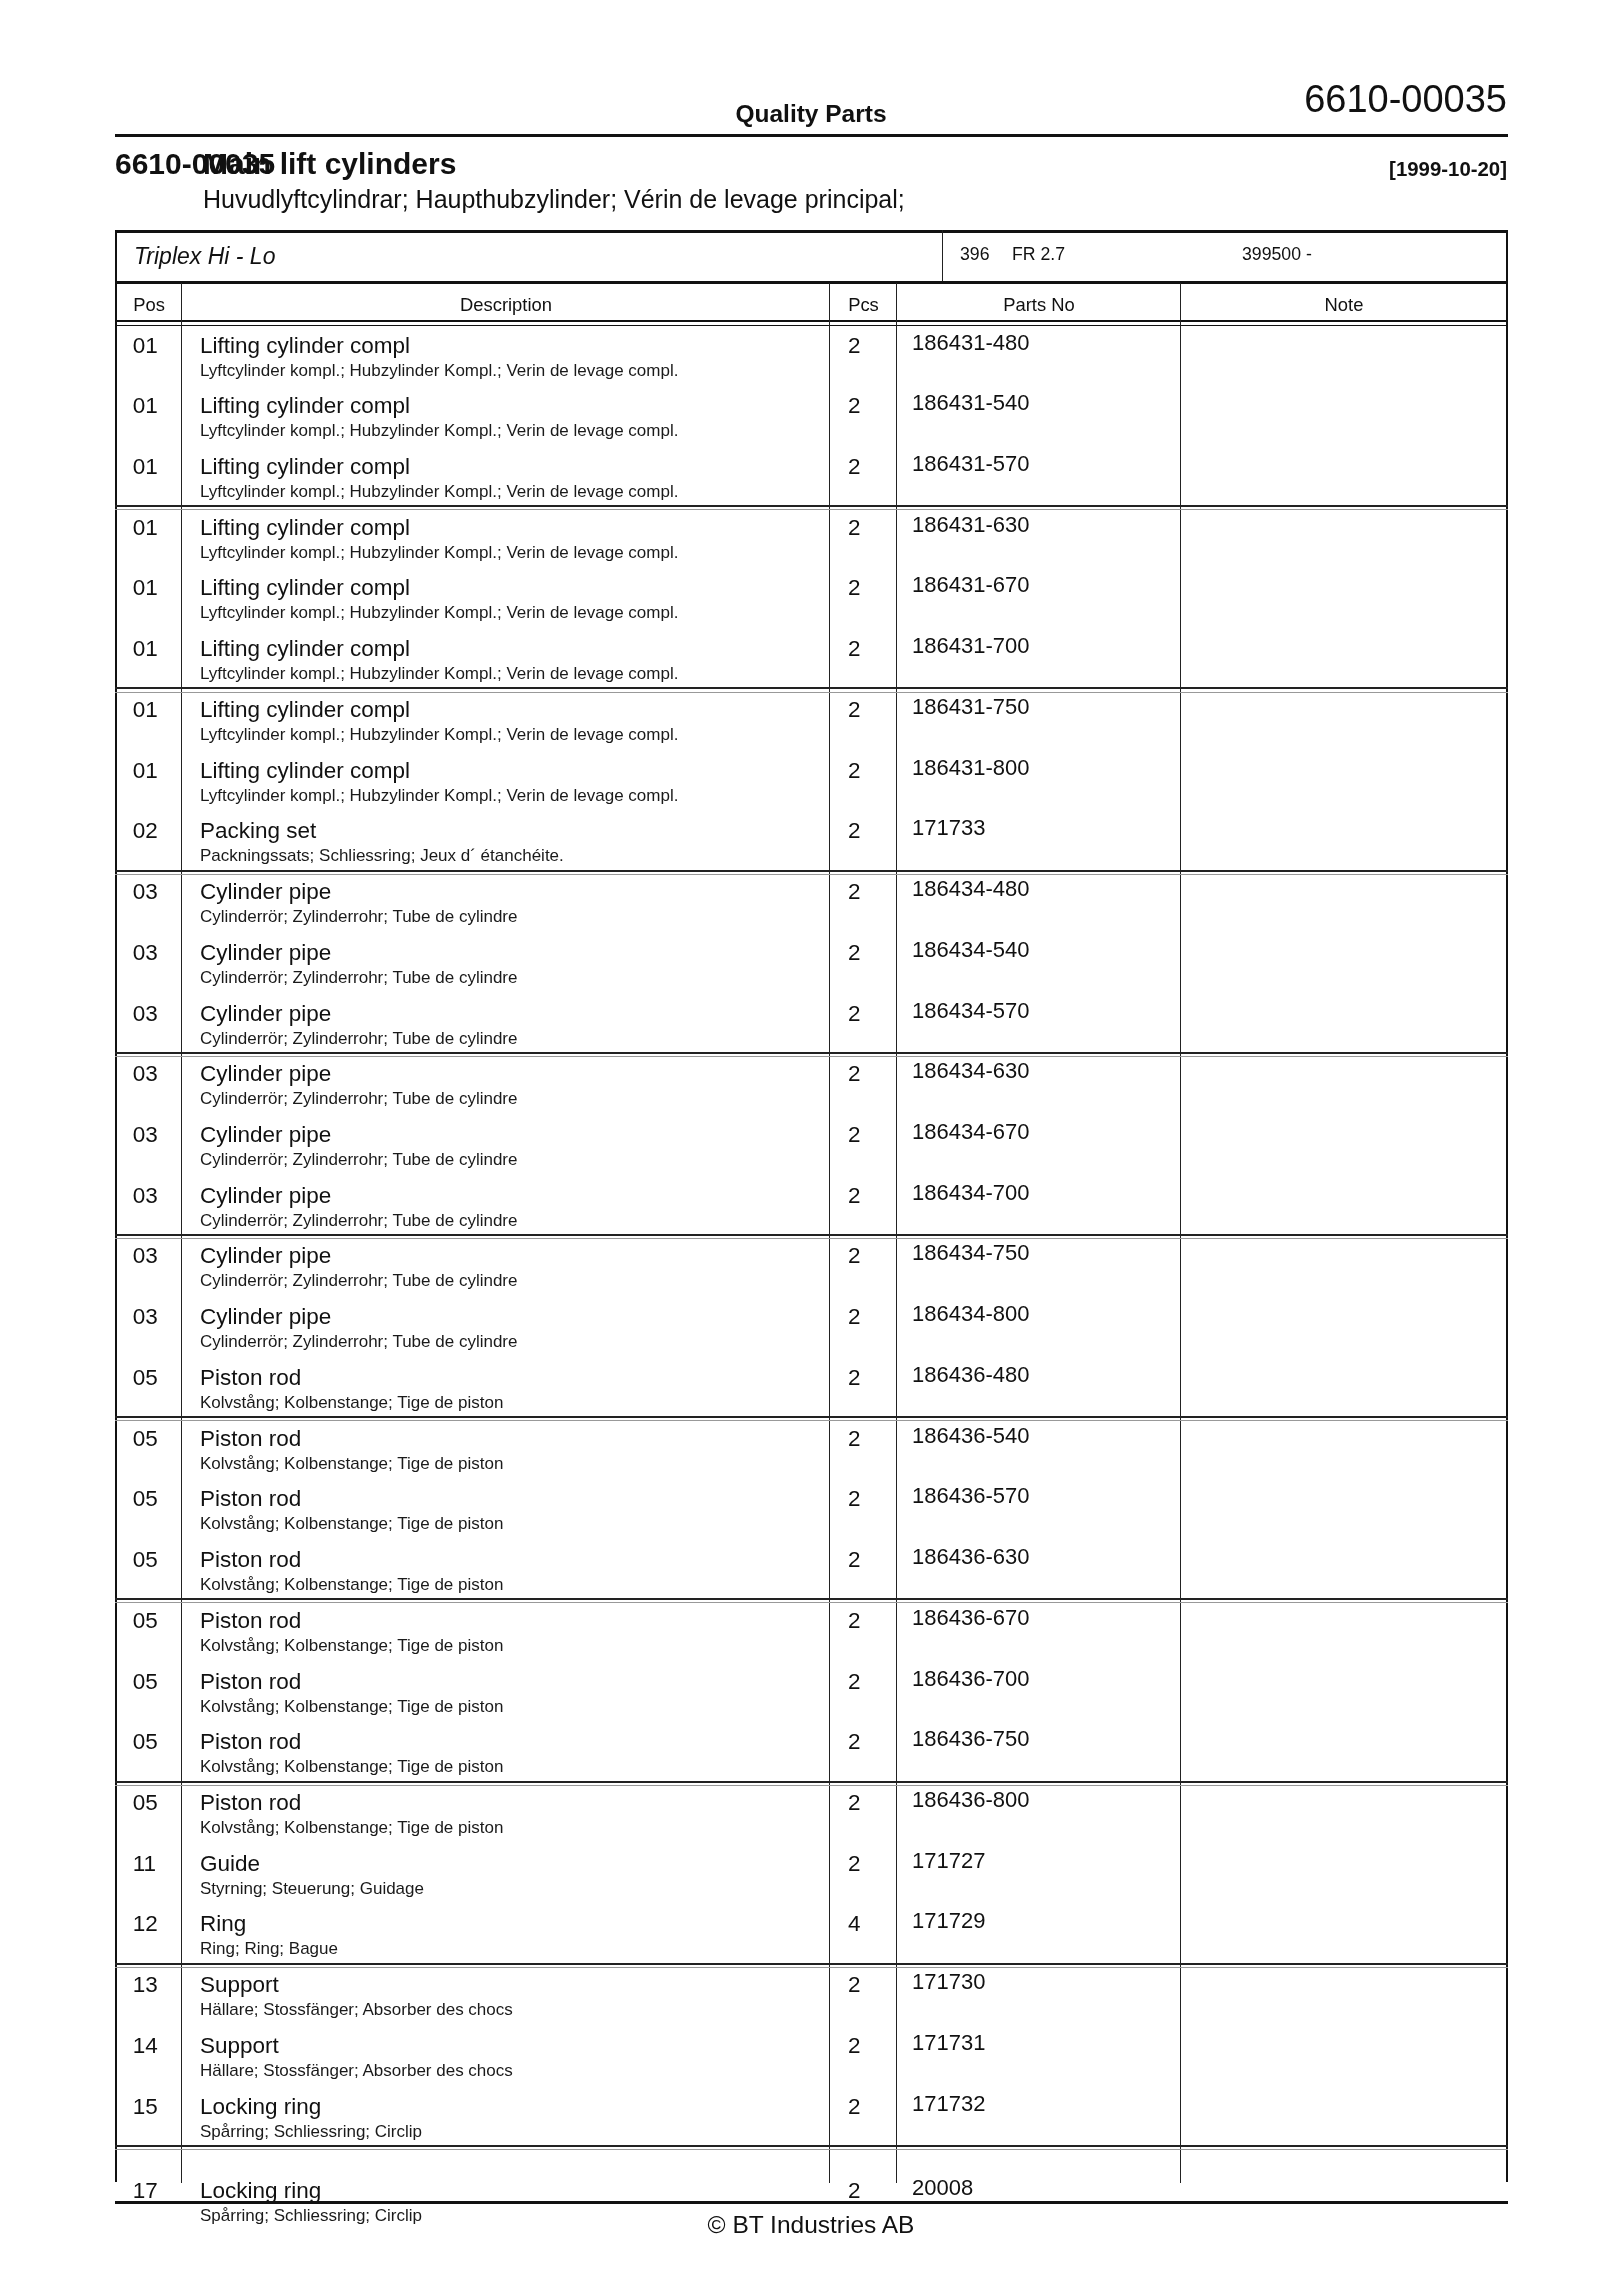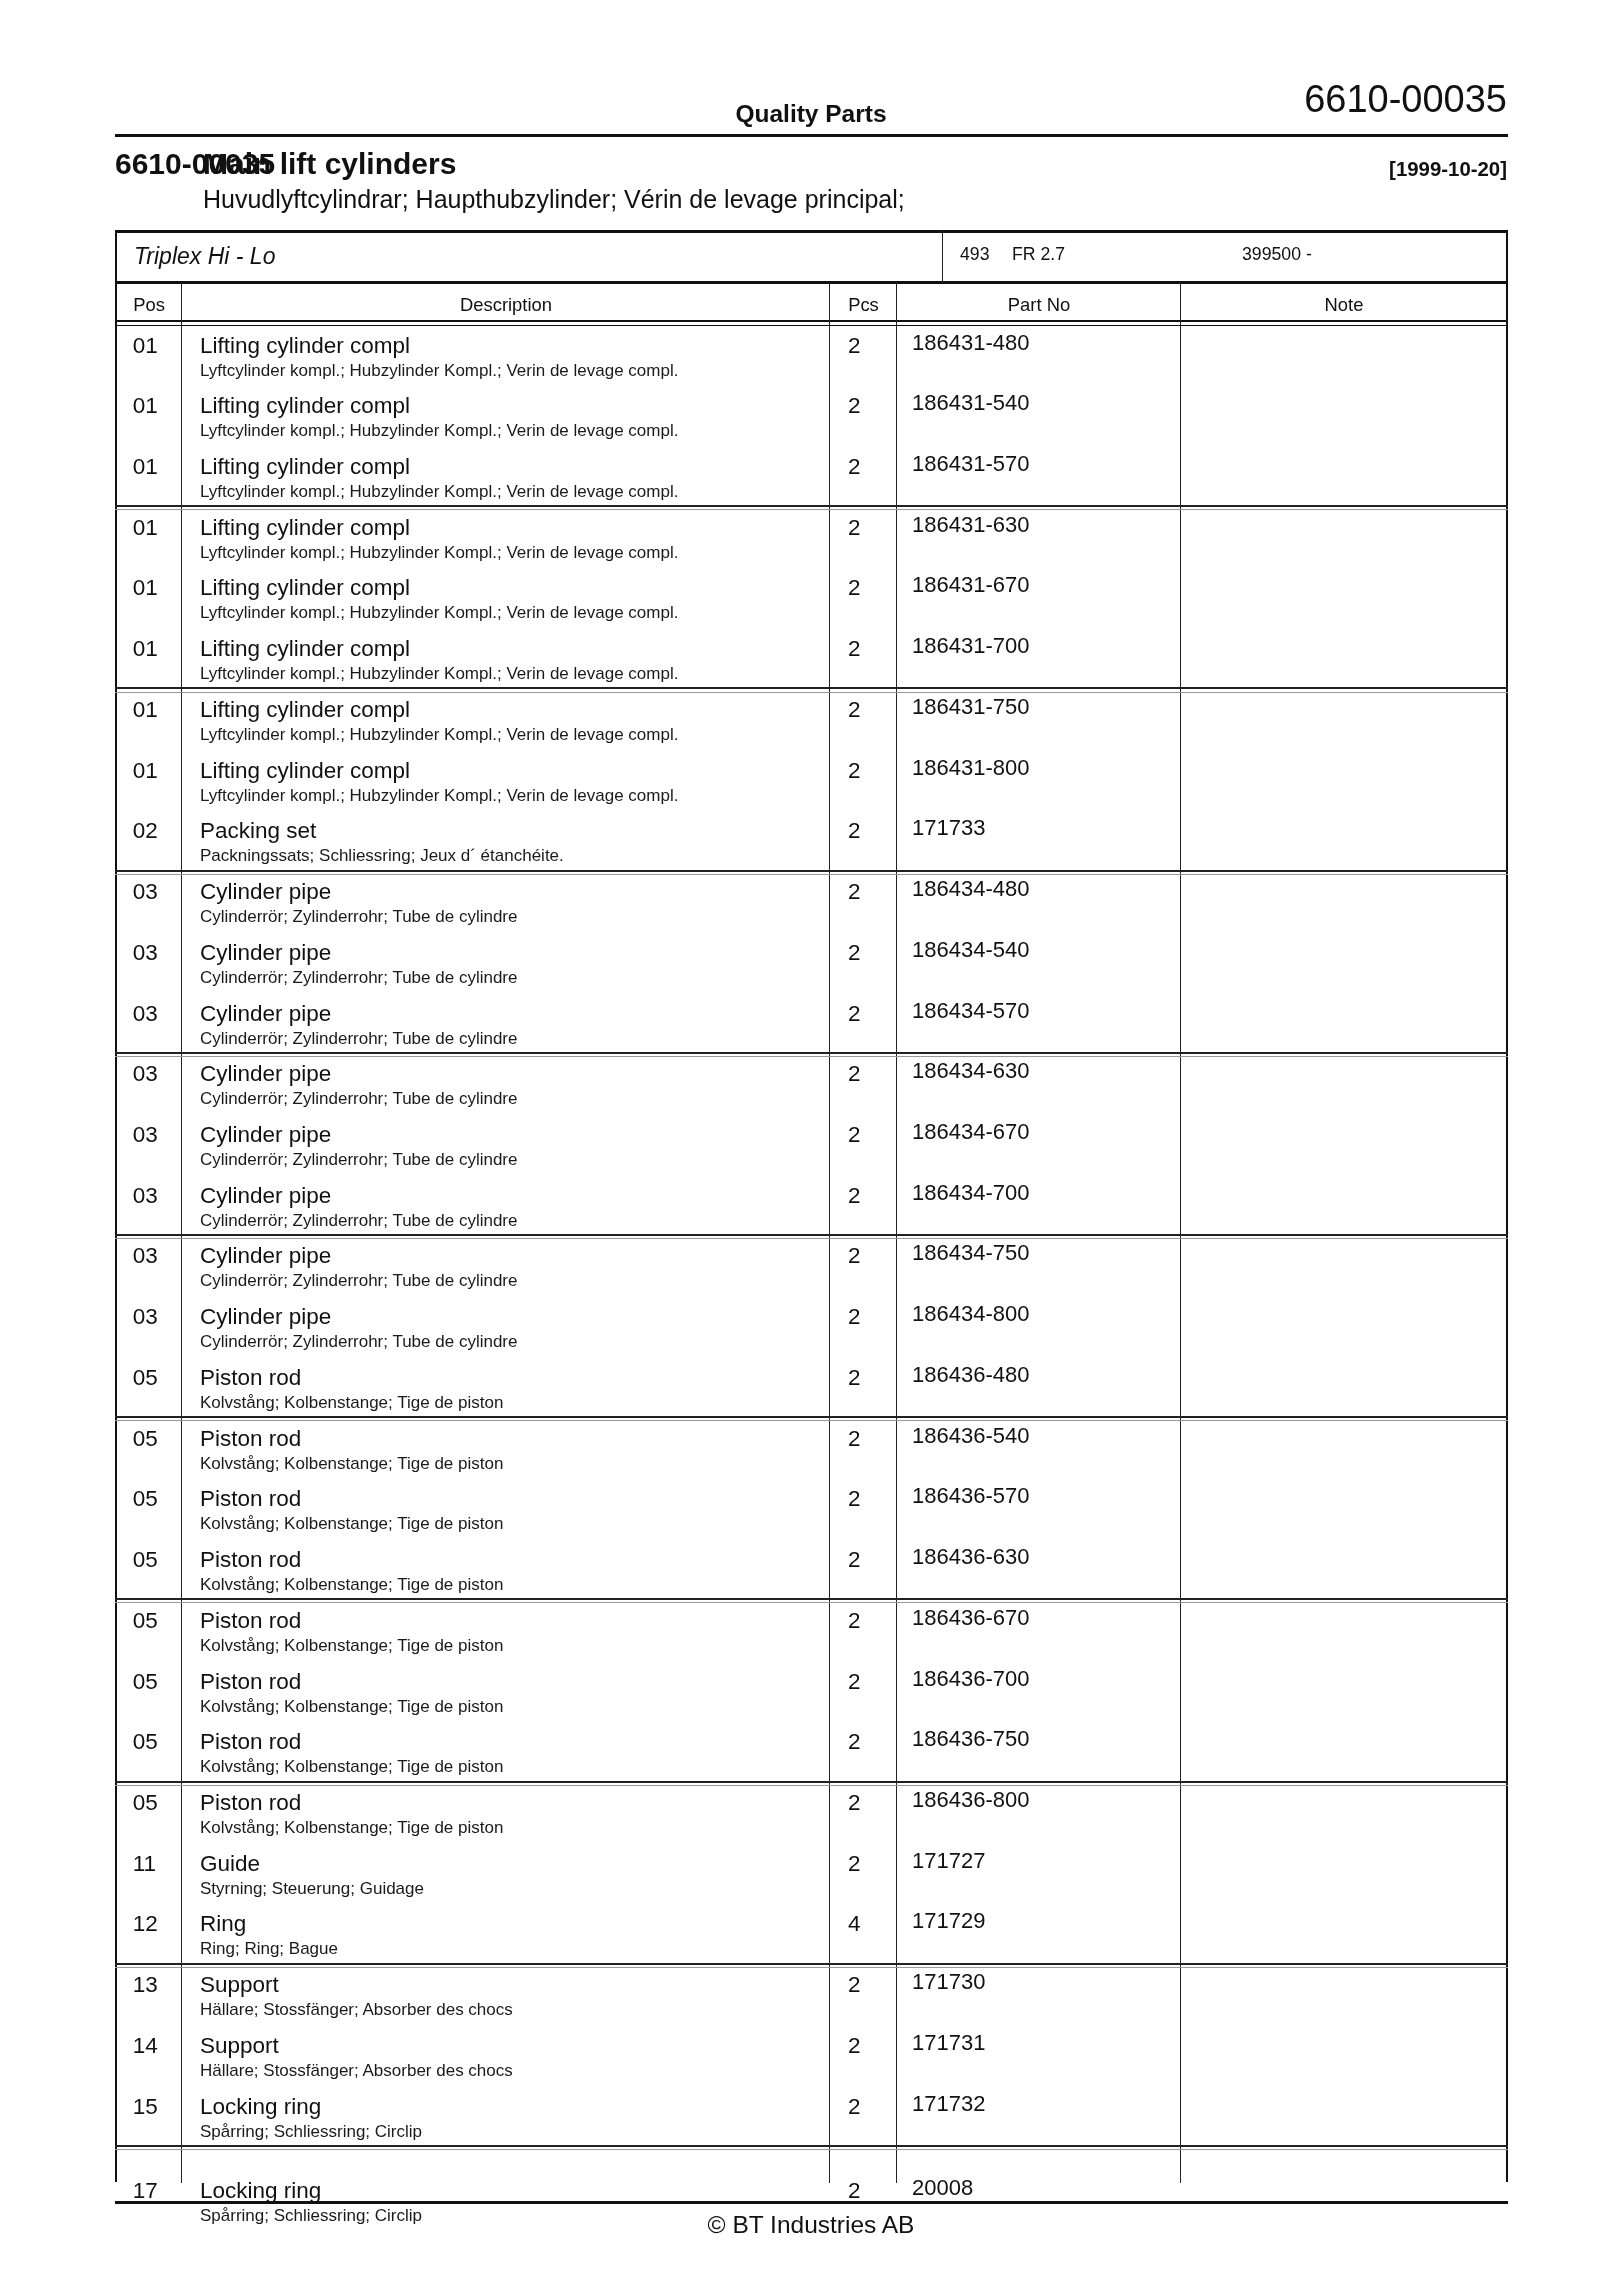--- a/index.html
+++ b/index.html
@@ -47,28 +47,28 @@
 <div class="abs title">Main lift cylinders</div>
 <div class="abs date">[1999-10-20]</div>
 <div class="abs subtitle">Huvudlyftcylindrar; Haupthubzylinder; Vérin de levage principal;</div>
 
 <div class="abs table-box"></div>
 <div class="abs hline" style="top:230px;height:2.7px;"></div>
 <div class="abs vline" style="left:942px;top:230px;height:52px;"></div>
 <div class="abs hline" style="top:281px;height:2.7px;"></div>
 
 <div class="abs info-model">Triplex Hi - Lo</div>
-<div class="abs info-small" style="left:960px;">493</div>
+<div class="abs info-small" style="left:960px;">396</div>
 <div class="abs info-small" style="left:1012px;">FR 2.7</div>
 <div class="abs info-small" style="left:1242px;">399500 -</div>
 
 <div class="abs colhead" style="left:117px;width:64px;">Pos</div>
 <div class="abs colhead" style="left:183px;width:646px;">Description</div>
 <div class="abs colhead" style="left:831px;width:65px;">Pcs</div>
-<div class="abs colhead" style="left:897px;width:284px;">Part No</div>
+<div class="abs colhead" style="left:897px;width:284px;">Parts No</div>
 <div class="abs colhead" style="left:1182px;width:324px;">Note</div>
 <div class="abs hline" style="top:320px;height:2px;"></div>
 <div class="abs hline" style="top:325px;height:1.4px;"></div>
 
 <div class="abs vline" style="left:181px;top:283px;height:1900px;"></div>
 <div class="abs vline" style="left:829px;top:283px;height:1900px;"></div>
 <div class="abs vline" style="left:896px;top:283px;height:1900px;"></div>
 <div class="abs vline" style="left:1180px;top:283px;height:1900px;"></div>
 
 <div id="rows">

